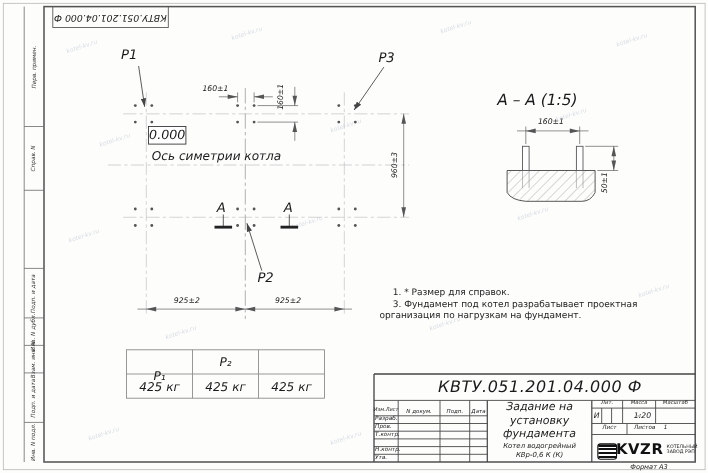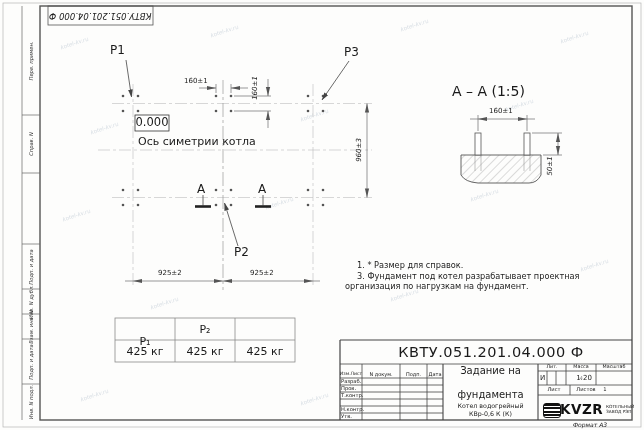--- a/index.html
+++ b/index.html
@@ -1,19 +1,19 @@
 <!DOCTYPE html>
 <html><head>
 <meta charset="utf-8">
 <style>
   html,body{margin:0;padding:0;background:#e8e8e8}
   .sheet{position:relative;width:644px;height:430px;background:#fdfdfc;overflow:hidden;
          font-family:"DejaVu Sans",sans-serif;color:#1a1a1a}
   svg.lines{position:absolute;left:0;top:0}
-  .t{position:absolute;white-space:nowrap;line-height:1}
+  .t{position:absolute;font-style:italic;white-space:nowrap;line-height:1}
   .c{display:flex;align-items:center;justify-content:center;text-align:right}
   .vbox{position:absolute;display:flex;align-items:center;justify-content:center}
   .vbox span{transform:rotate(-90deg);white-space:nowrap;font-style:italic}
   .rot180{transform:rotate(180deg)}
   .vrot{position:absolute;transform:rotate(-90deg);transform-origin:center;
         white-space:nowrap;font-style:italic}
   .notes{position:absolute;left:345px;top:260px;width:292px;font-size:8.2px;
          line-height:10.6px;color:#222}
   .notes p{margin:0;text-indent:12px}
   .wm{position:absolute;font-size:5.5px;color:#8fa1b5;opacity:.35;
@@ -274,20 +274,21 @@
   <div class="t c" style="left:427px;top:370px;width:16px;height:8px;font-size:5px">Дата</div>
 
   <div class="t" style="left:341px;top:379px;font-size:5.2px">Разраб.</div>
   <div class="t" style="left:341px;top:386px;font-size:5.2px">Пров.</div>
   <div class="t" style="left:341px;top:393px;font-size:5.2px">Т.контр.</div>
   <div class="t" style="left:341px;top:400px;font-size:5.2px"></div>
   <div class="t" style="left:341px;top:407px;font-size:5.2px">Н.контр.</div>
   <div class="t" style="left:341px;top:414px;font-size:5.2px">Утв.</div>
 
   <div class="t c" style="left:443px;top:365px;width:95px;height:12px;font-size:10px">Задание на</div>
+  <div class="t c" style="left:443px;top:377px;width:95px;height:12px;font-size:10px">установку</div>
   <div class="t c" style="left:443px;top:389px;width:95px;height:12px;font-size:10px">фундамента</div>
   <div class="t c" style="left:443px;top:402px;width:95px;height:8px;font-size:6.3px">Котел водогрейный</div>
   <div class="t c" style="left:443px;top:410px;width:95px;height:8px;font-size:6.3px">КВр-0,6 К (К)</div>
 
   <div class="t c" style="left:538px;top:364.5px;width:28px;height:6.5px;font-size:4.8px">Лит.</div>
   <div class="t c" style="left:566px;top:364.5px;width:30px;height:6.5px;font-size:4.8px">Масса</div>
   <div class="t c" style="left:596px;top:364.5px;width:36px;height:6.5px;font-size:4.8px">Масштаб</div>
   <div class="t c" style="left:538px;top:373px;width:9px;height:10px;font-size:7px">И</div>
   <div class="t c" style="left:566px;top:373px;width:30px;height:10px;font-size:7px">–</div>
   <div class="t c" style="left:564px;top:373px;width:40px;height:10px;font-size:7px">1:20</div>

